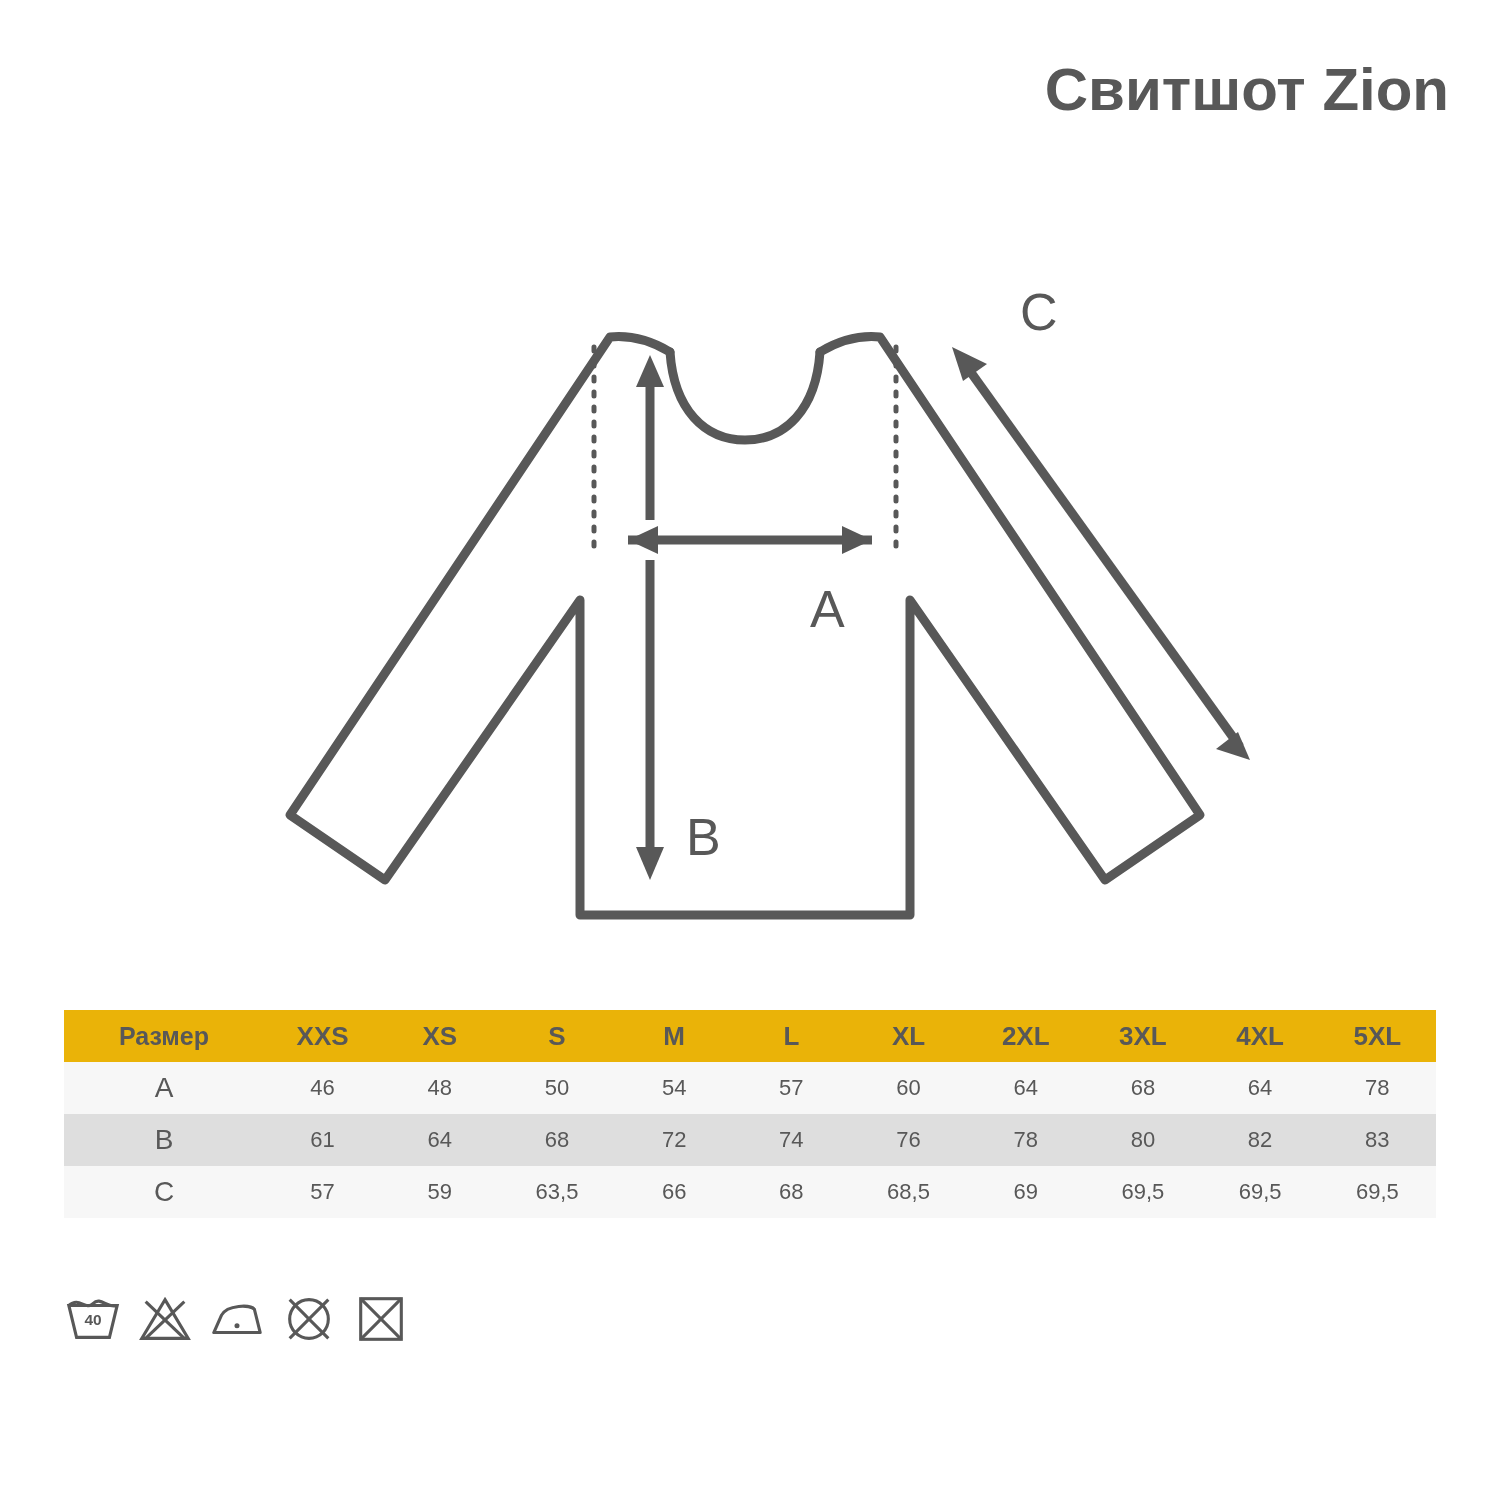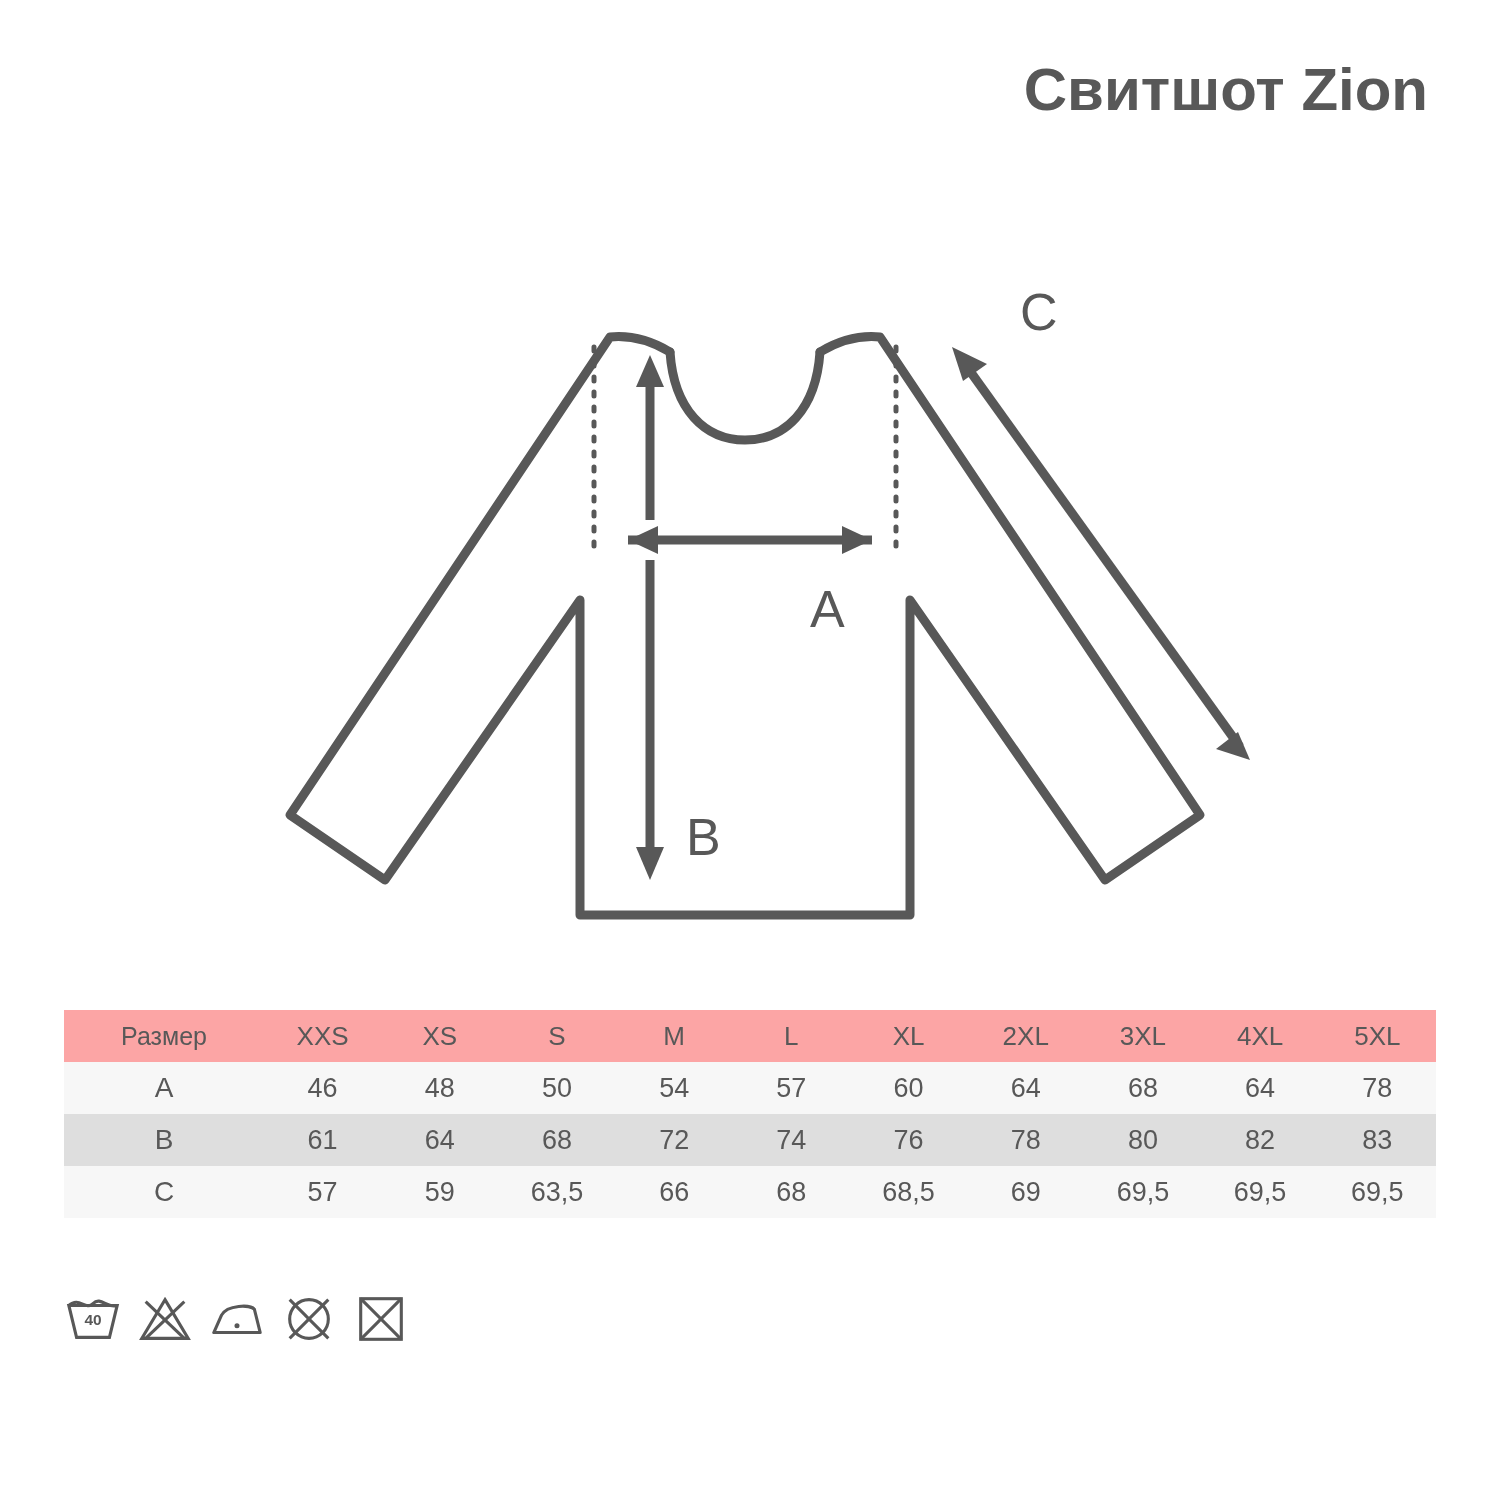--- a/index.html
+++ b/index.html
@@ -18,21 +18,21 @@
   .page {
     position: relative;
     width: 1500px;
     height: 1500px;
   }
 
   
   .header {
     position: absolute;
     top: 58px;
-    right: 72px;
+    right: 51px;
     text-align: right;
   }
   .title {
     font-size: 60px;
     font-weight: bold;
     color: #585858;
     letter-spacing: 0px;
     line-height: 1.05;
     margin: 0;
   }
@@ -60,30 +60,30 @@
     width: 1372px;
   }
   table.size-table {
     border-collapse: collapse;
     width: 100%;
     table-layout: fixed;
   }
   table.size-table th,
   table.size-table td {
     text-align: center;
-    font-size: 27px;
+    font-size: 22px;
     color: #585858;
     height: 52px;
     padding: 0;
     font-weight: normal;
   }
   table.size-table thead th {
-    font-weight: normal;
+    font-weight: bold;
     font-size: 26px;
-    background: #fca5a5;
+    background: #eab308;
   }
   table.size-table thead th.first-col {
     font-size: 25px;
   }
   table.size-table tbody tr:nth-child(odd) td {
     background: #f7f7f7;
   }
   table.size-table tbody tr:nth-child(even) td {
     background: #dedede;
   }

